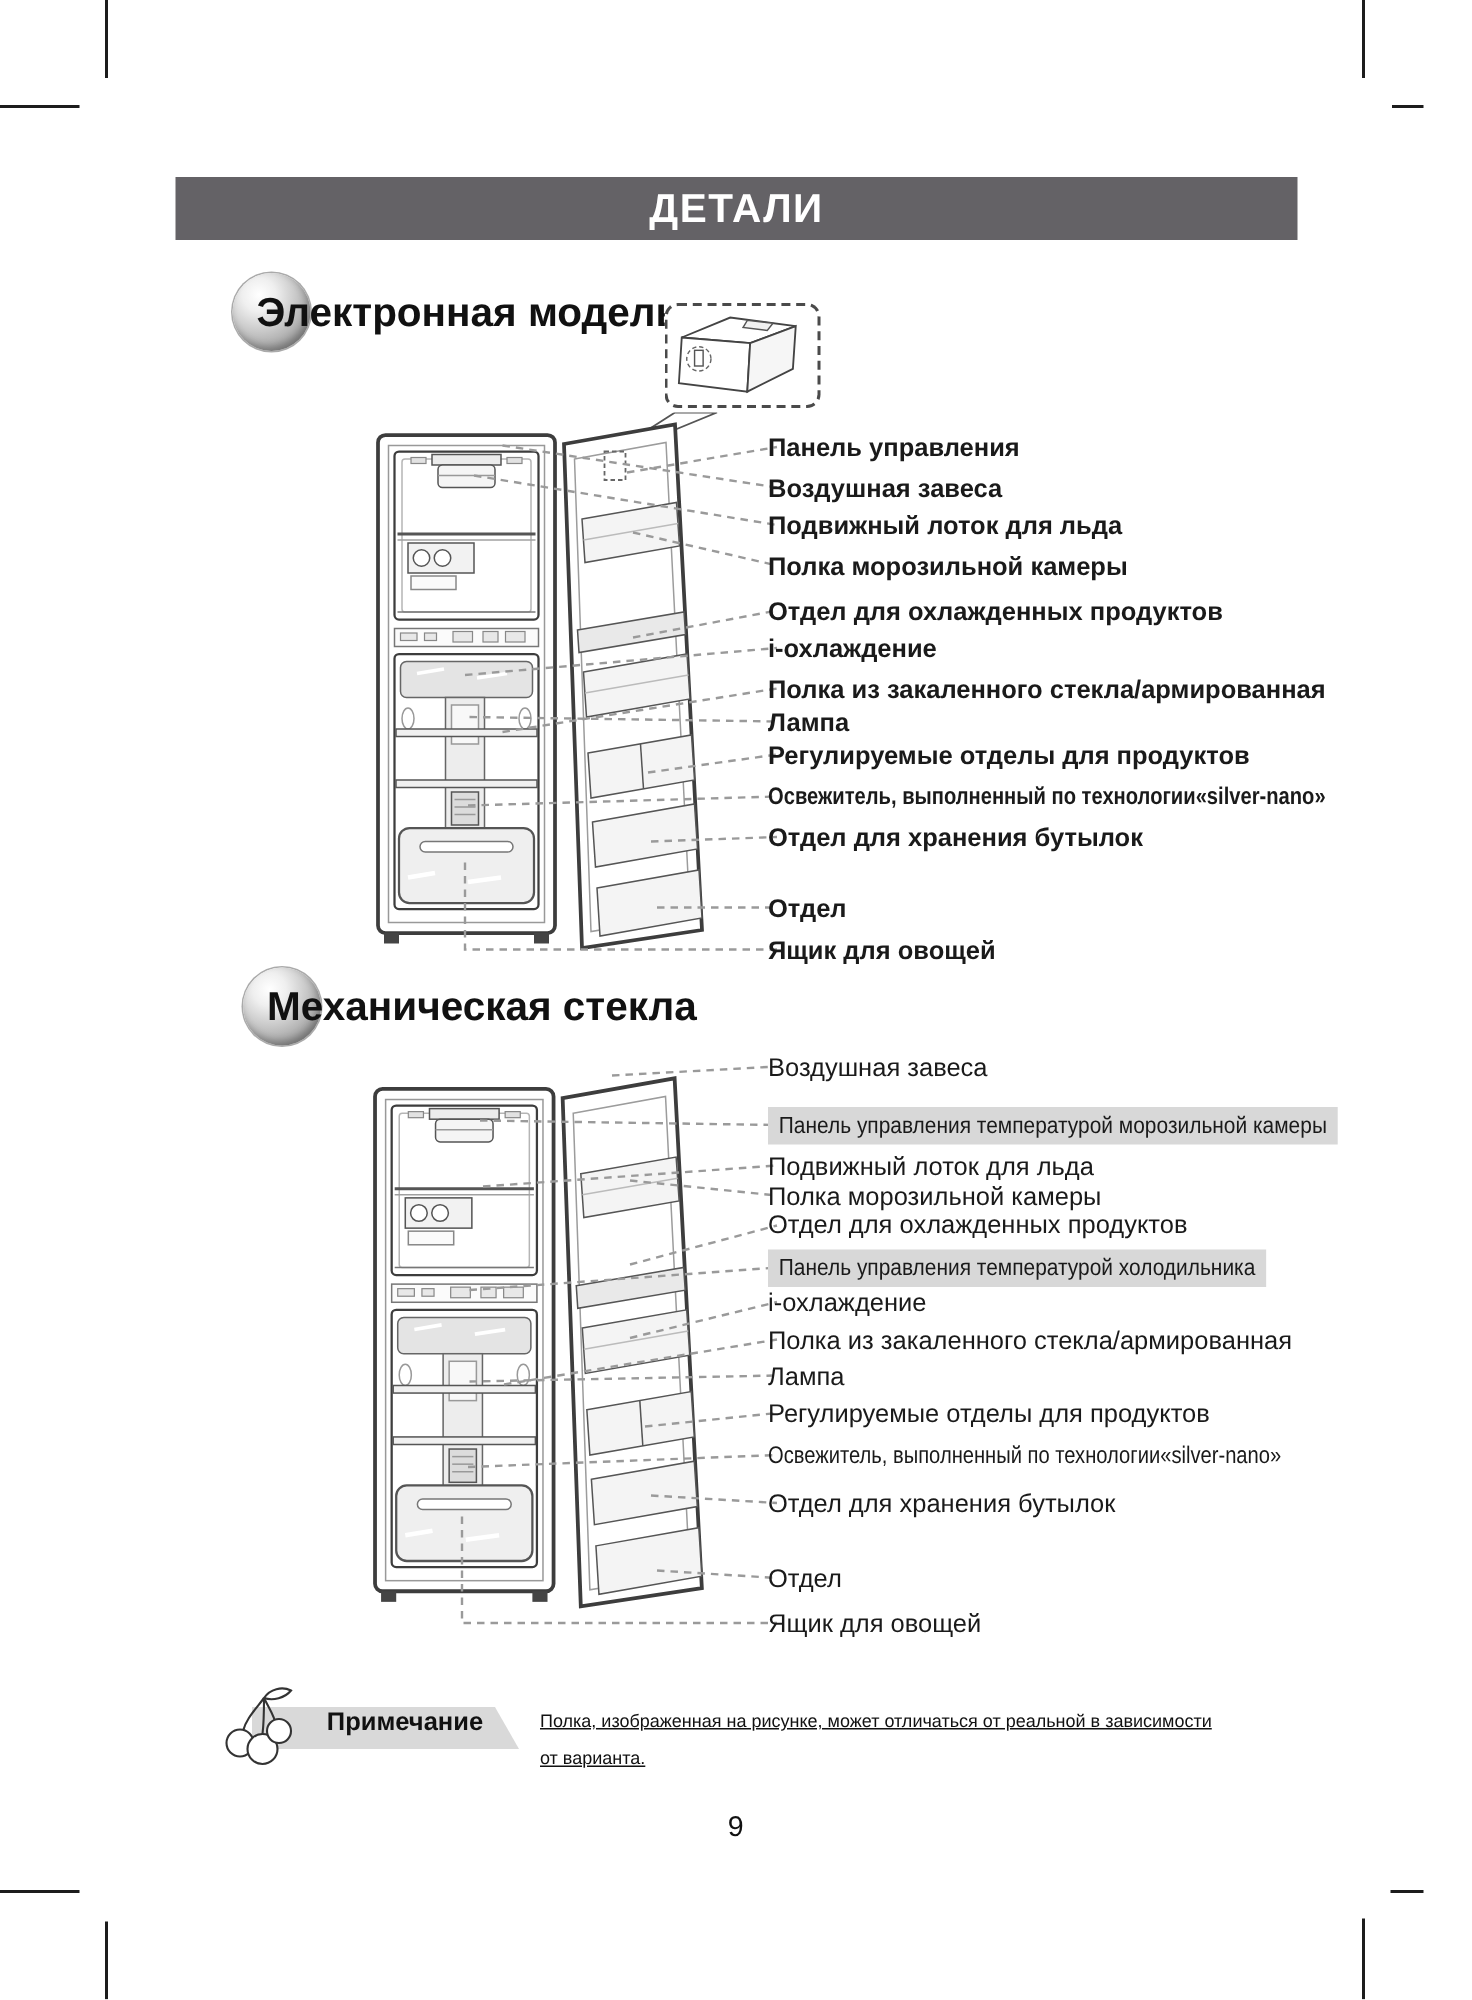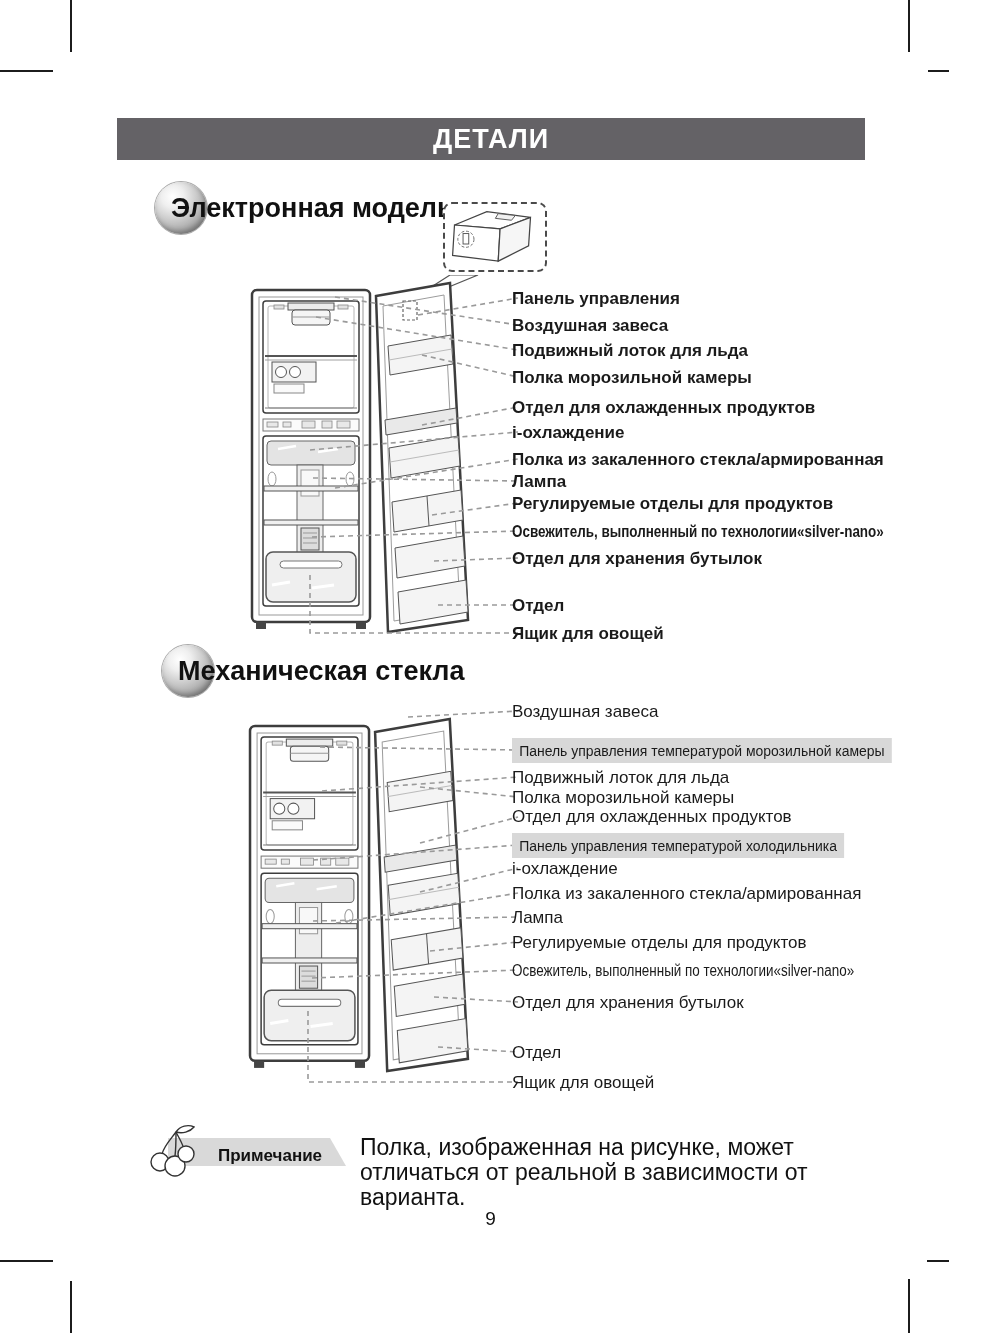--- a/index.html
+++ b/index.html
@@ -42,27 +42,27 @@
   }
   
   #inset-box{
     position:absolute;left:443px;top:202px;width:100px;height:66px;
     border:2.5px dashed #4a4a4a;border-radius:9px;background:#fff;z-index:3;
   }
   
   #note-label{
     position:absolute;left:168px;top:1138px;width:178px;height:28px;background:#d9d9d9;
     clip-path:polygon(0 0, 91% 0, 100% 100%, 0 100%);
-    display:flex;align-items:flex-end;justify-content:center;padding-left:26px;box-sizing:border-box;
+    display:flex;align-items:flex-start;justify-content:center;padding-left:26px;box-sizing:border-box;
     font-size:17px;font-weight:bold;color:#111;
   }
   #note-icon{position:absolute;left:146px;top:1122px;z-index:2;}
   #note-text{
     position:absolute;left:360px;top:1135px;width:452px;
-    font-size:23px;line-height:25px;color:#111;
+    font-size:12px;line-height:25px;color:#111;text-decoration:underline;
   }
   #page-number{position:absolute;left:0;top:1208px;width:981px;text-align:center;font-size:19px;color:#111;}
   .ln{stroke:#9a9a9a;stroke-width:1.6;stroke-dasharray:5 4;fill:none;}
   .drw{stroke:#3d3d3d;fill:#fff;}
 </style>
 </head>
 <body>
 
 <div id="page">
 

